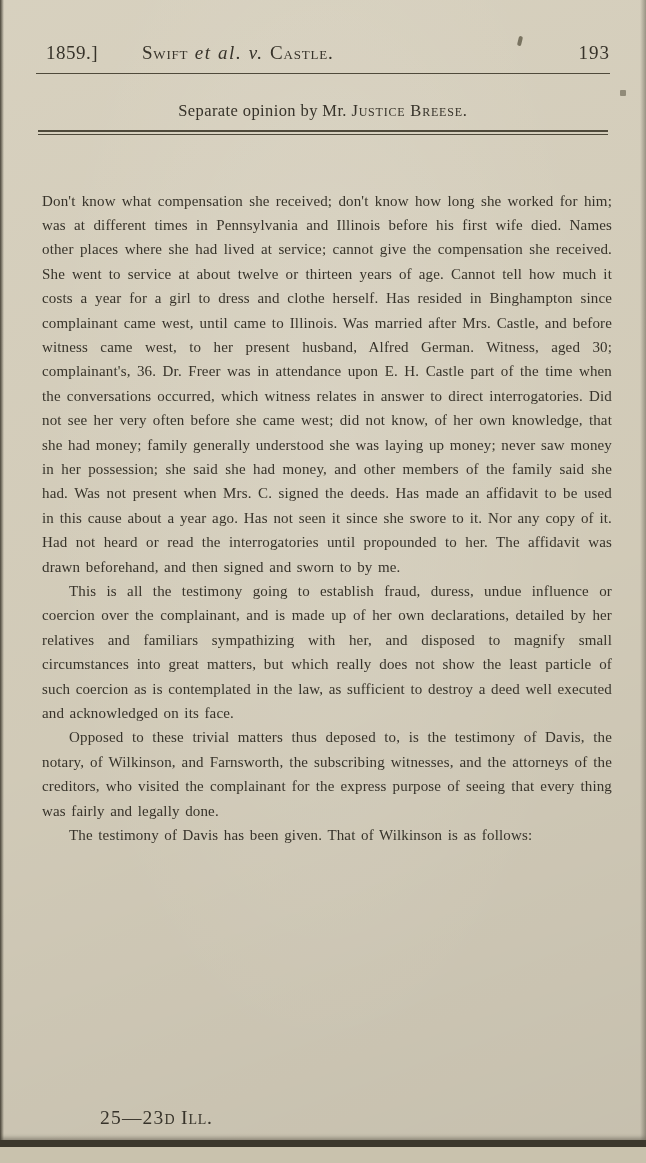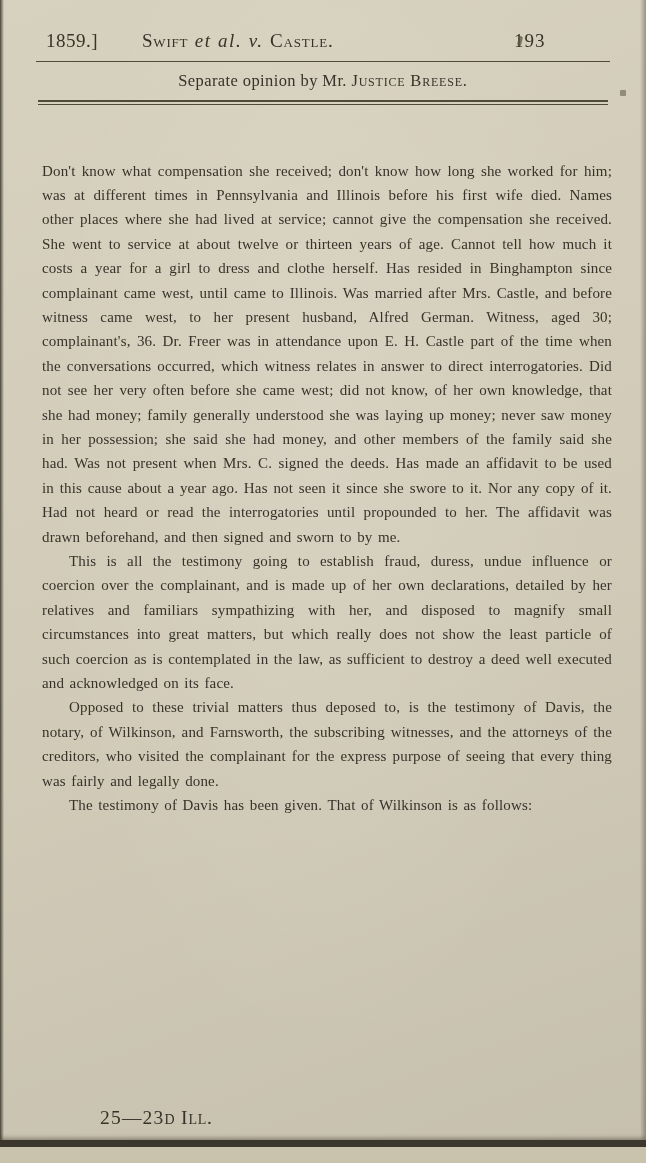--- a/index.html
+++ b/index.html
@@ -21,38 +21,39 @@
     color: var(--ink, #37332a);
     overflow: hidden;
   }
 
   
   .header-row {
     display: flex;
     align-items: baseline;
     padding: 30px 36px 0 46px;
     font-size: 20px;
+    margin-top: 12px;
   }
   .header-year { width: 96px; font-size: 19px; letter-spacing: 0.5px; }
   .header-title { flex: 1; font-size: 19px; letter-spacing: 1.6px; }
-  .header-page { width: 96px; font-size: 19px; letter-spacing: 1px; }
+  .header-page { width: 96px; text-align: right; font-size: 19px; letter-spacing: 1px; }
 
   .seg-normal { font-style: normal; }
   .seg-italic { font-style: italic; }
   .seg-smallcaps { font-variant: small-caps; letter-spacing: 0.8px; }
 
   .rule-single {
     margin: 9px 36px 0 36px;
     border-top: 1.6px solid var(--rule, #4f4a3b);
     height: 0;
   }
   .subheader {
     text-align: center;
     font-size: 16.5px;
-    margin-top: 9px;
+    margin-top: 27px;
     letter-spacing: 0.4px;
   }
   .rule-double {
     margin: 9px 38px 0 38px;
     border-top: 2.6px solid var(--rule, #4f4a3b);
     border-bottom: 1.2px solid var(--rule, #4f4a3b);
     height: 4.5px;
   }
 
   

